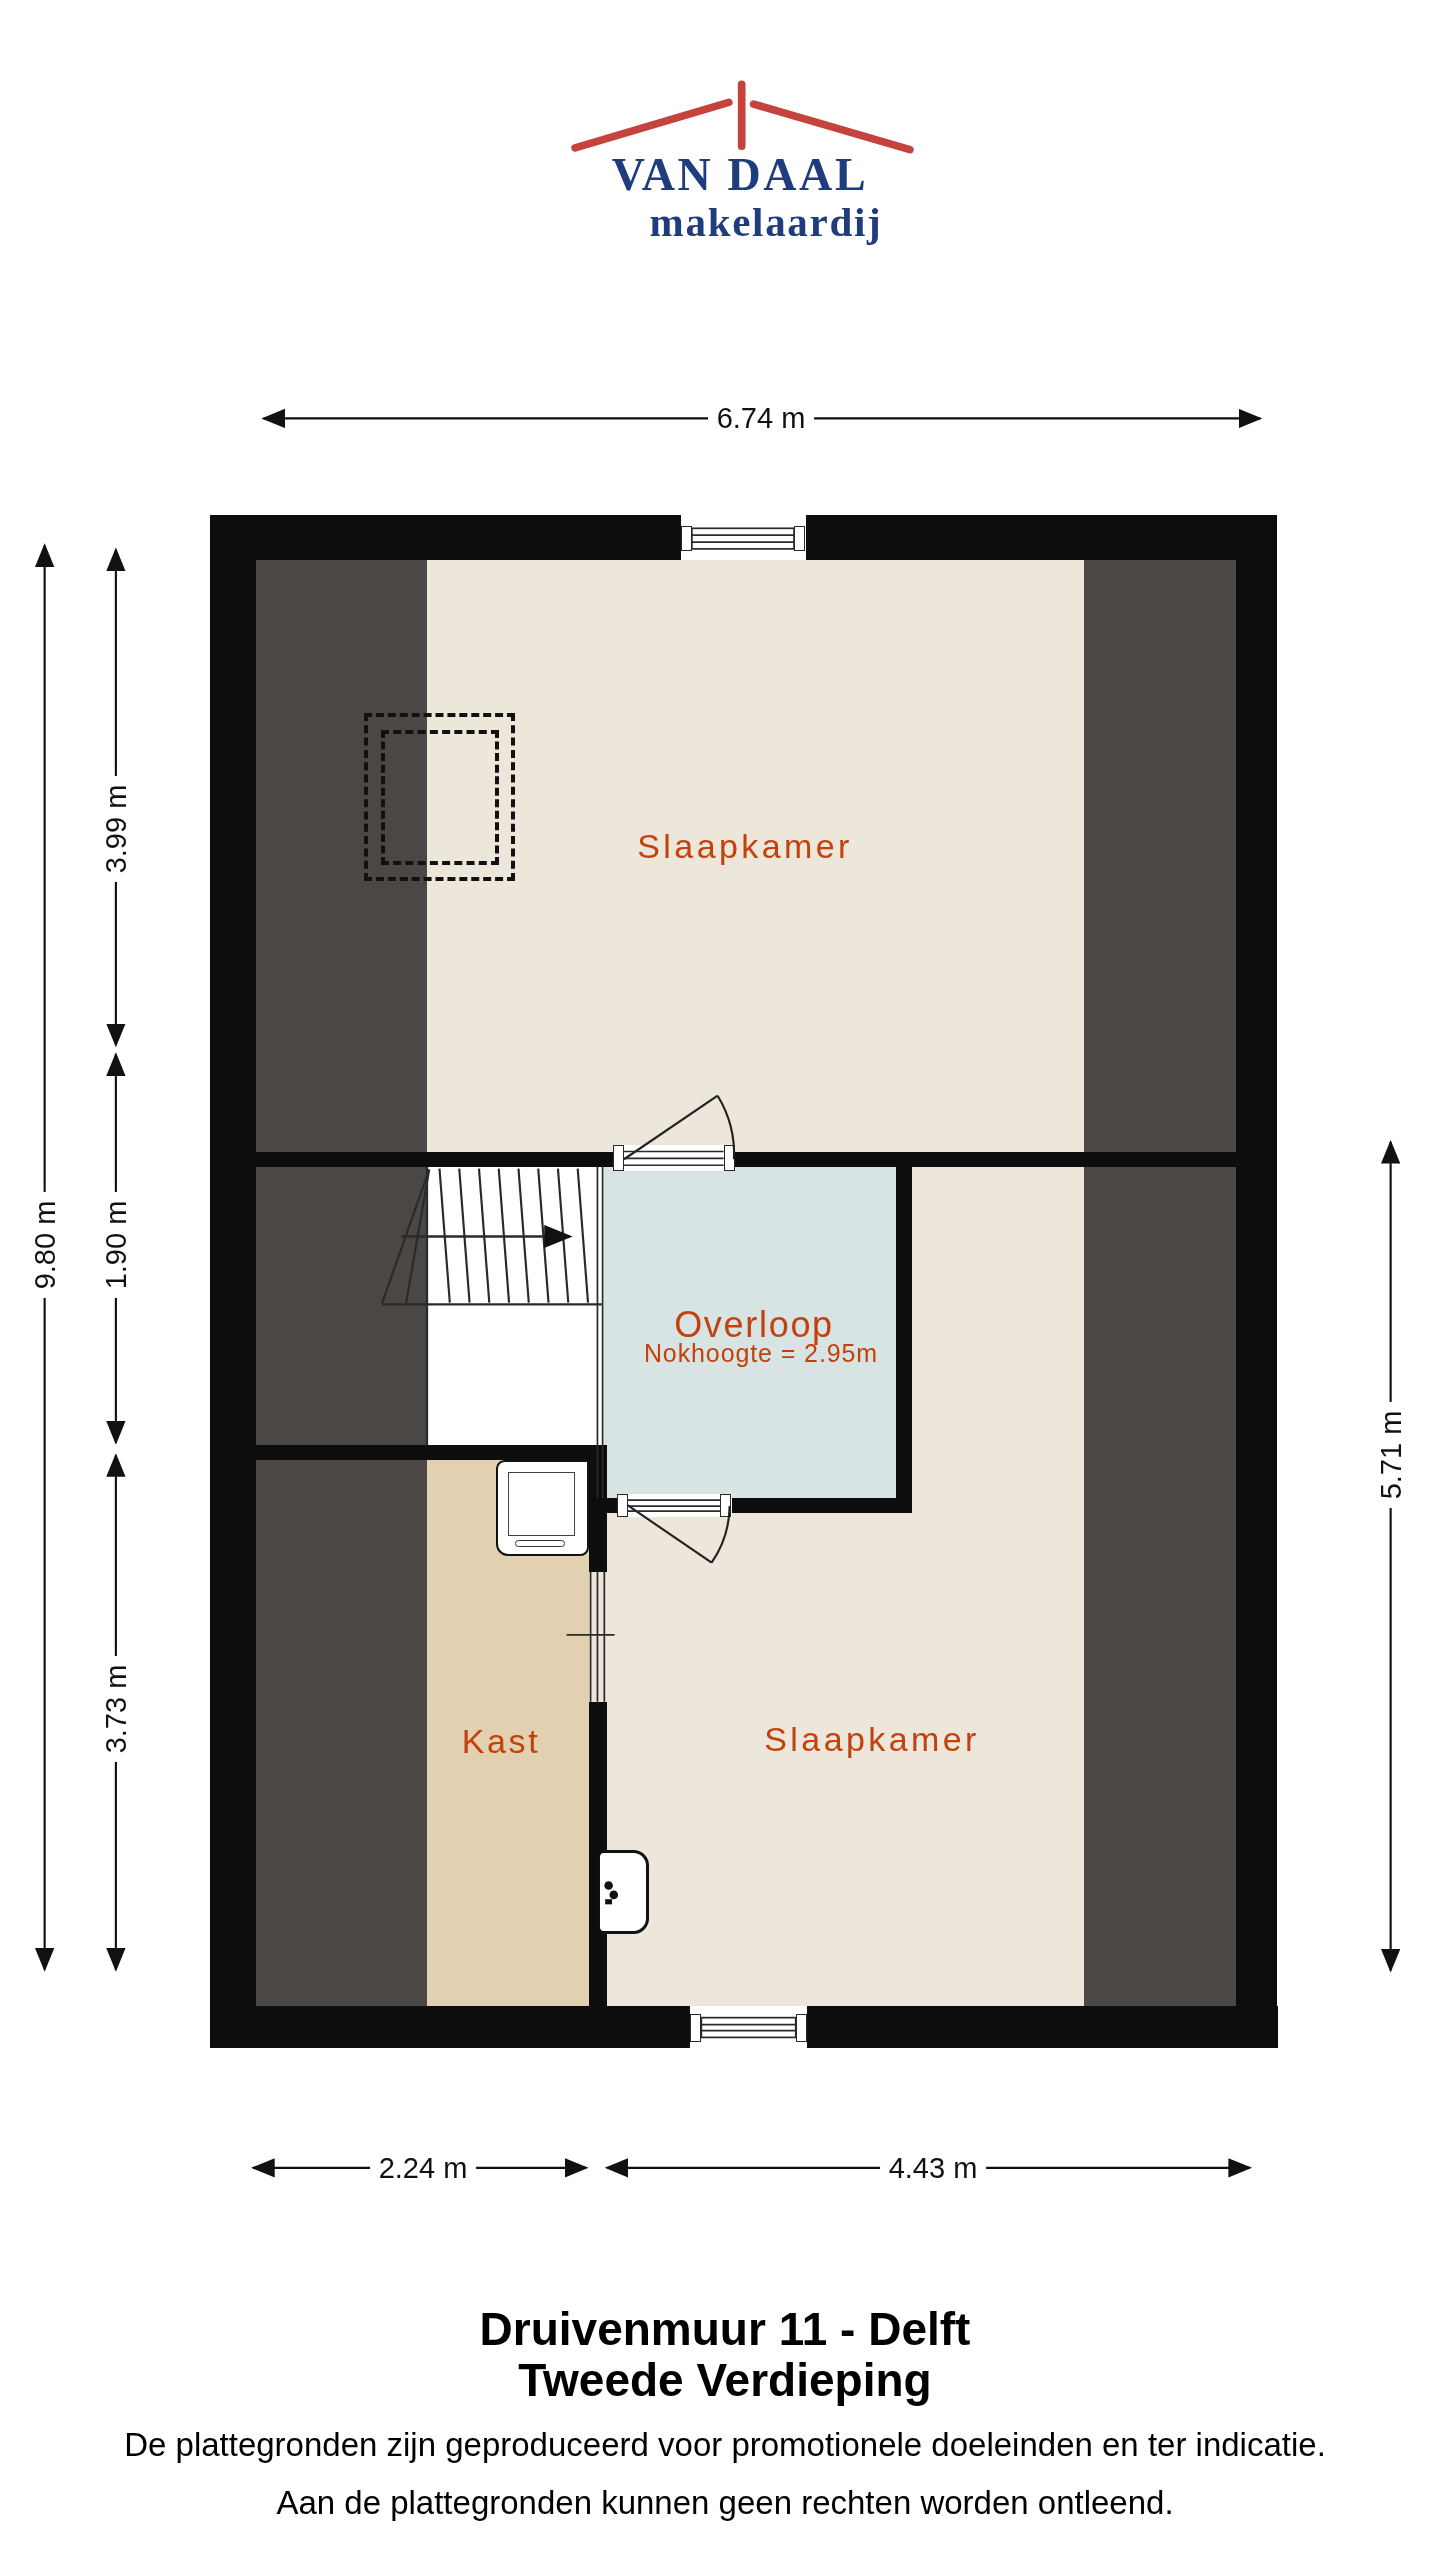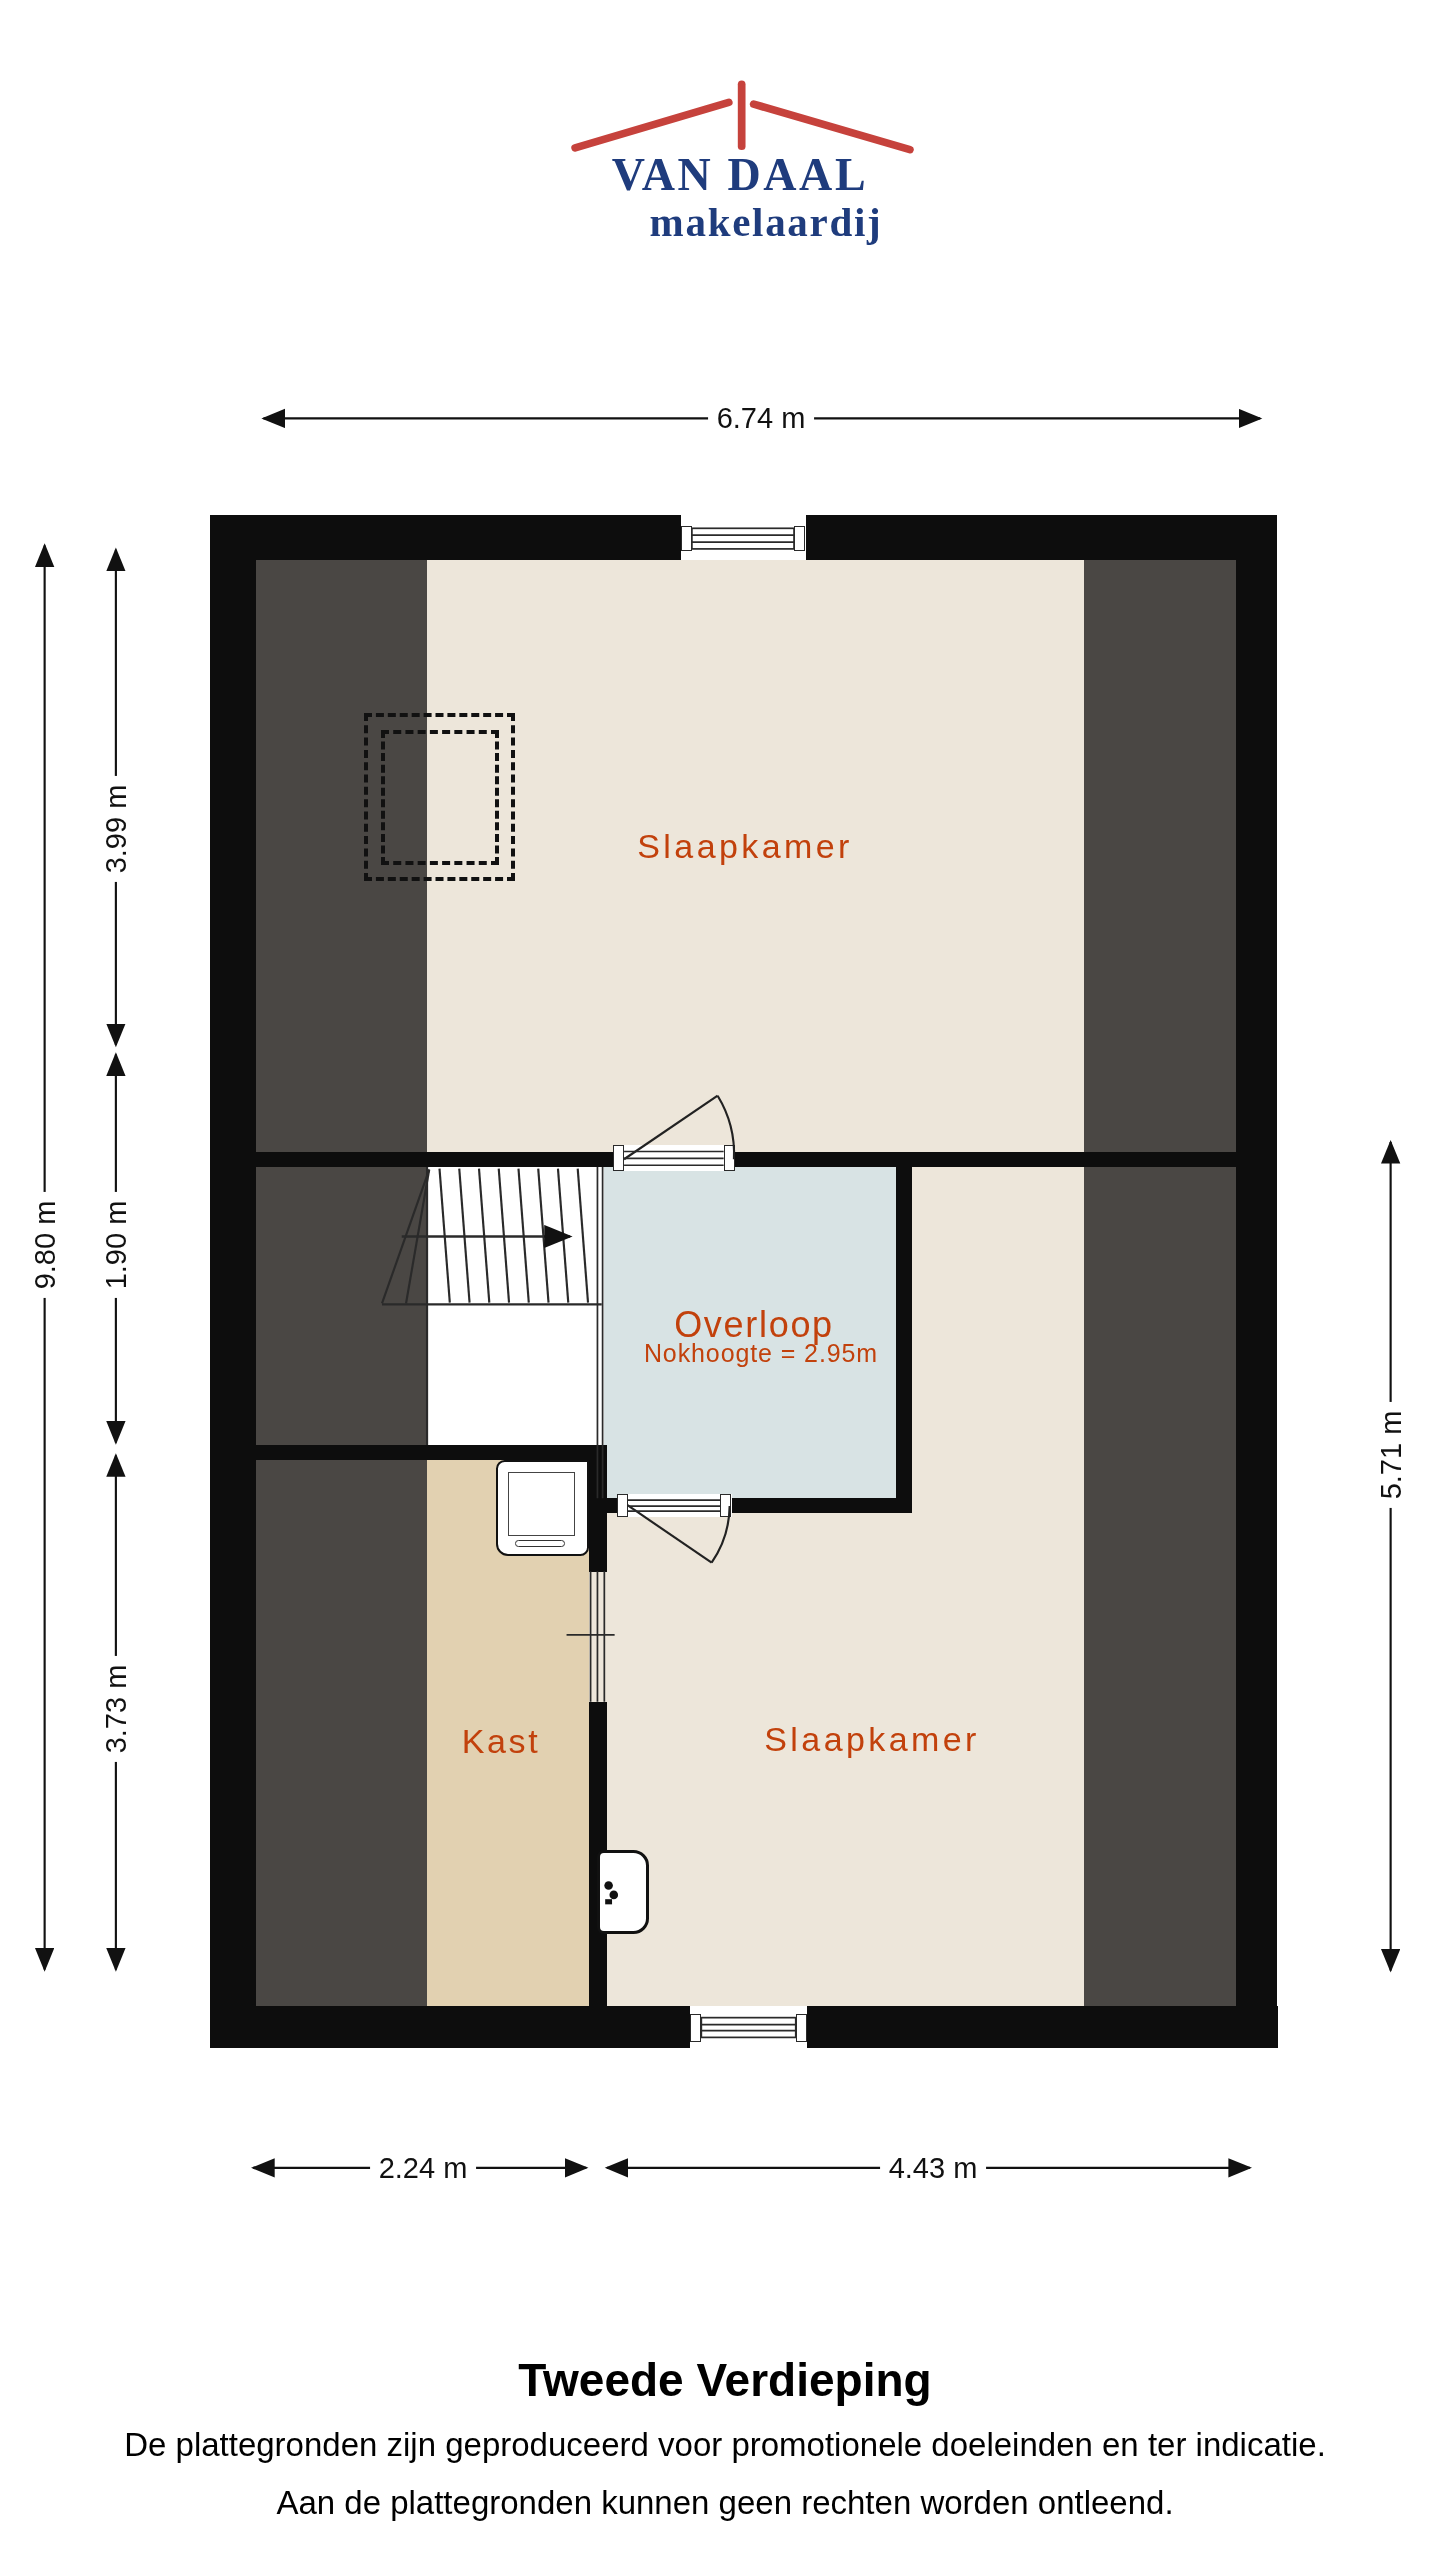--- a/index.html
+++ b/index.html
@@ -180,18 +180,19 @@
   <div class="dim v" style="left:116px;top:1245px;">1.90 m</div>
   <div class="dim v" style="left:116px;top:1709px;">3.73 m</div>
   <div class="dim v" style="left:1391px;top:1455px;">5.71 m</div>
 
   <div class="lbl" style="left:745px;top:846px;">Slaapkamer</div>
   <div class="lbl" style="left:754px;top:1325px;font-size:36px;letter-spacing:1.7px;">Overloop</div>
   <div class="lbl" style="left:714px;top:1353px;font-size:25px;letter-spacing:0.9px;margin-left:47px;">Nokhoogte = 2.95m</div>
   <div class="lbl" style="left:501px;top:1741px;letter-spacing:2.6px;">Kast</div>
   <div class="lbl" style="left:872px;top:1739px;">Slaapkamer</div>
 
+  <div class="title" style="left:725px;top:2329px;">Druivenmuur 11 - Delft</div>
   <div class="title" style="left:725px;top:2380px;">Tweede Verdieping</div>
   <div class="disc" style="left:725px;top:2445px;">De plattegronden zijn geproduceerd voor promotionele doeleinden en ter indicatie.</div>
   <div class="disc" style="left:725px;top:2487px;margin-top:16px;">Aan de plattegronden kunnen geen rechten worden ontleend.</div>
 
 </div>
 
 
 </body></html>

